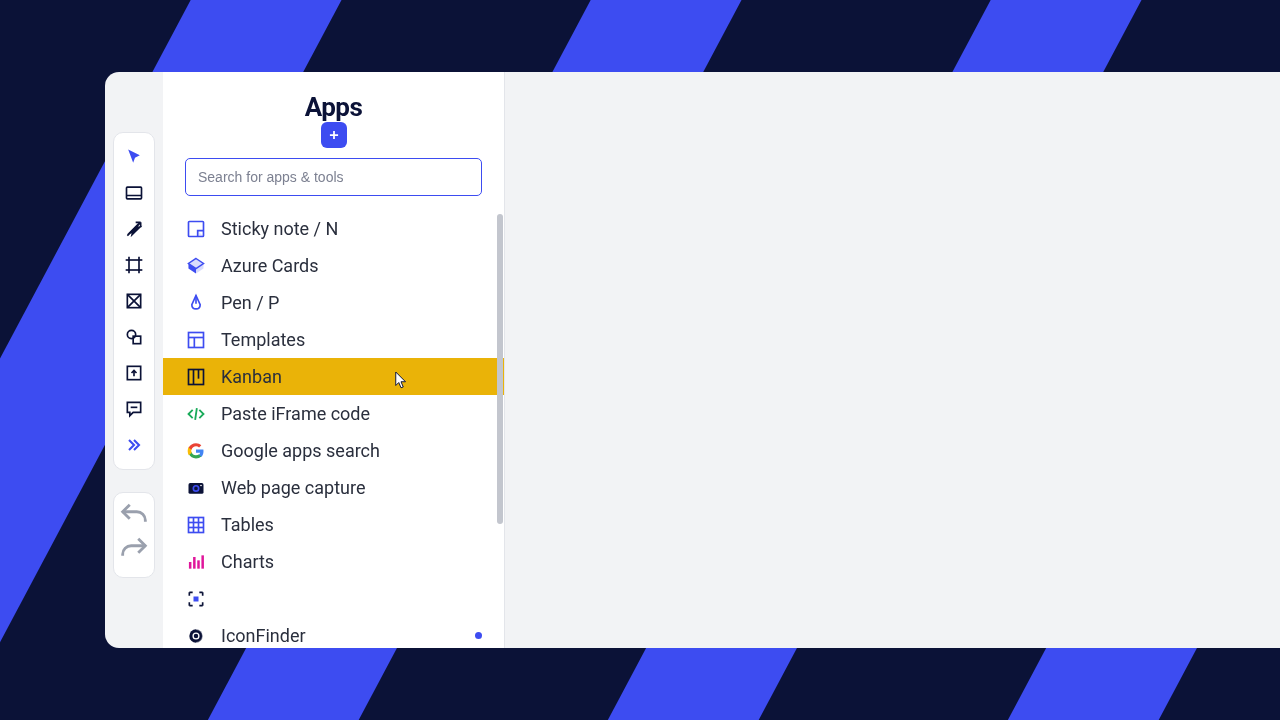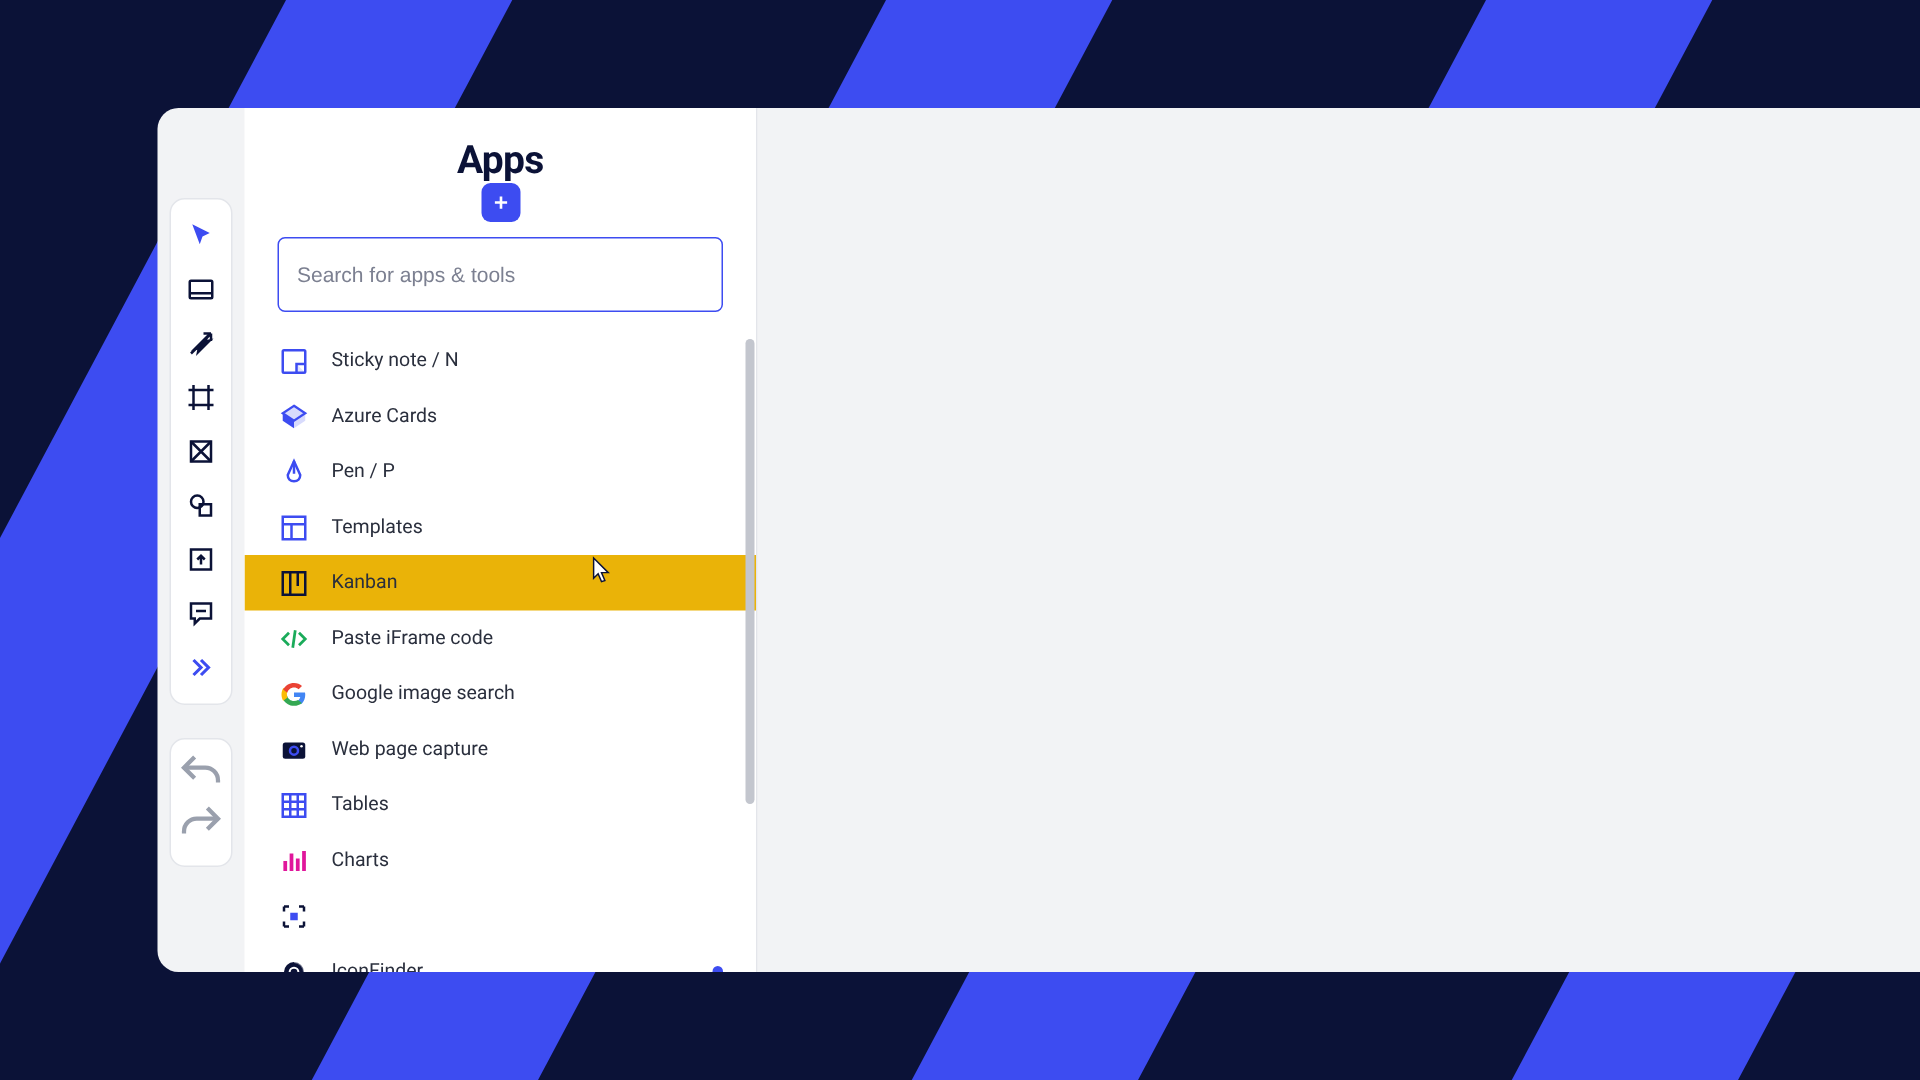--- a/index.html
+++ b/index.html
@@ -105,21 +105,21 @@
     border-radius: 6px;
     display: flex; align-items: center; justify-content: center;
     color: #fff;
     cursor: pointer;
   }
   .add-btn svg { width: 14px; height: 14px; }
 
   .search-wrap { padding: 0 22px 12px 22px; }
   .search {
     width: 100%;
-    height: 50px;
+    height: 38px;
     border: 1.5px solid #3d4cf1;
     border-radius: 5px;
     padding: 0 12px;
     font-size: 14px;
     color: #555;
     outline: none;
   }
   .search::placeholder { color: #7c8091; }
 
   .list {
@@ -128,21 +128,21 @@
     position: relative;
   }
   .list-inner {
     padding: 2px 0 20px 0;
   }
   .item {
     display: flex; align-items: center;
     height: 37px;
     padding: 0 22px;
     cursor: pointer;
-    font-size: 13px;
+    font-size: 18px;
     color: #2a2f3d;
     gap: 14px;
   }
   .item:hover, .item.hover { background: #eab308; }
   .item .ico {
     width: 22px; height: 22px;
     display: flex; align-items: center; justify-content: center;
     flex-shrink: 0;
   }
   .item .ico svg { width: 20px; height: 20px; }
@@ -323,21 +323,21 @@
               </svg>
             </span>
             <span class="lbl">Paste iFrame code</span>
           </div>
           <div class="item">
             <span class="ico">
               <svg viewBox="0 0 24 24">
                 <use href="#ic-google"></use>
               </svg>
             </span>
-            <span class="lbl">Google image search</span>
+            <span class="lbl">Google apps search</span>
           </div>
           <div class="item">
             <span class="ico">
               <svg viewBox="0 0 24 24">
                 <use href="#ic-camera"></use>
               </svg>
             </span>
             <span class="lbl">Web page capture</span>
           </div>
           <div class="item">

